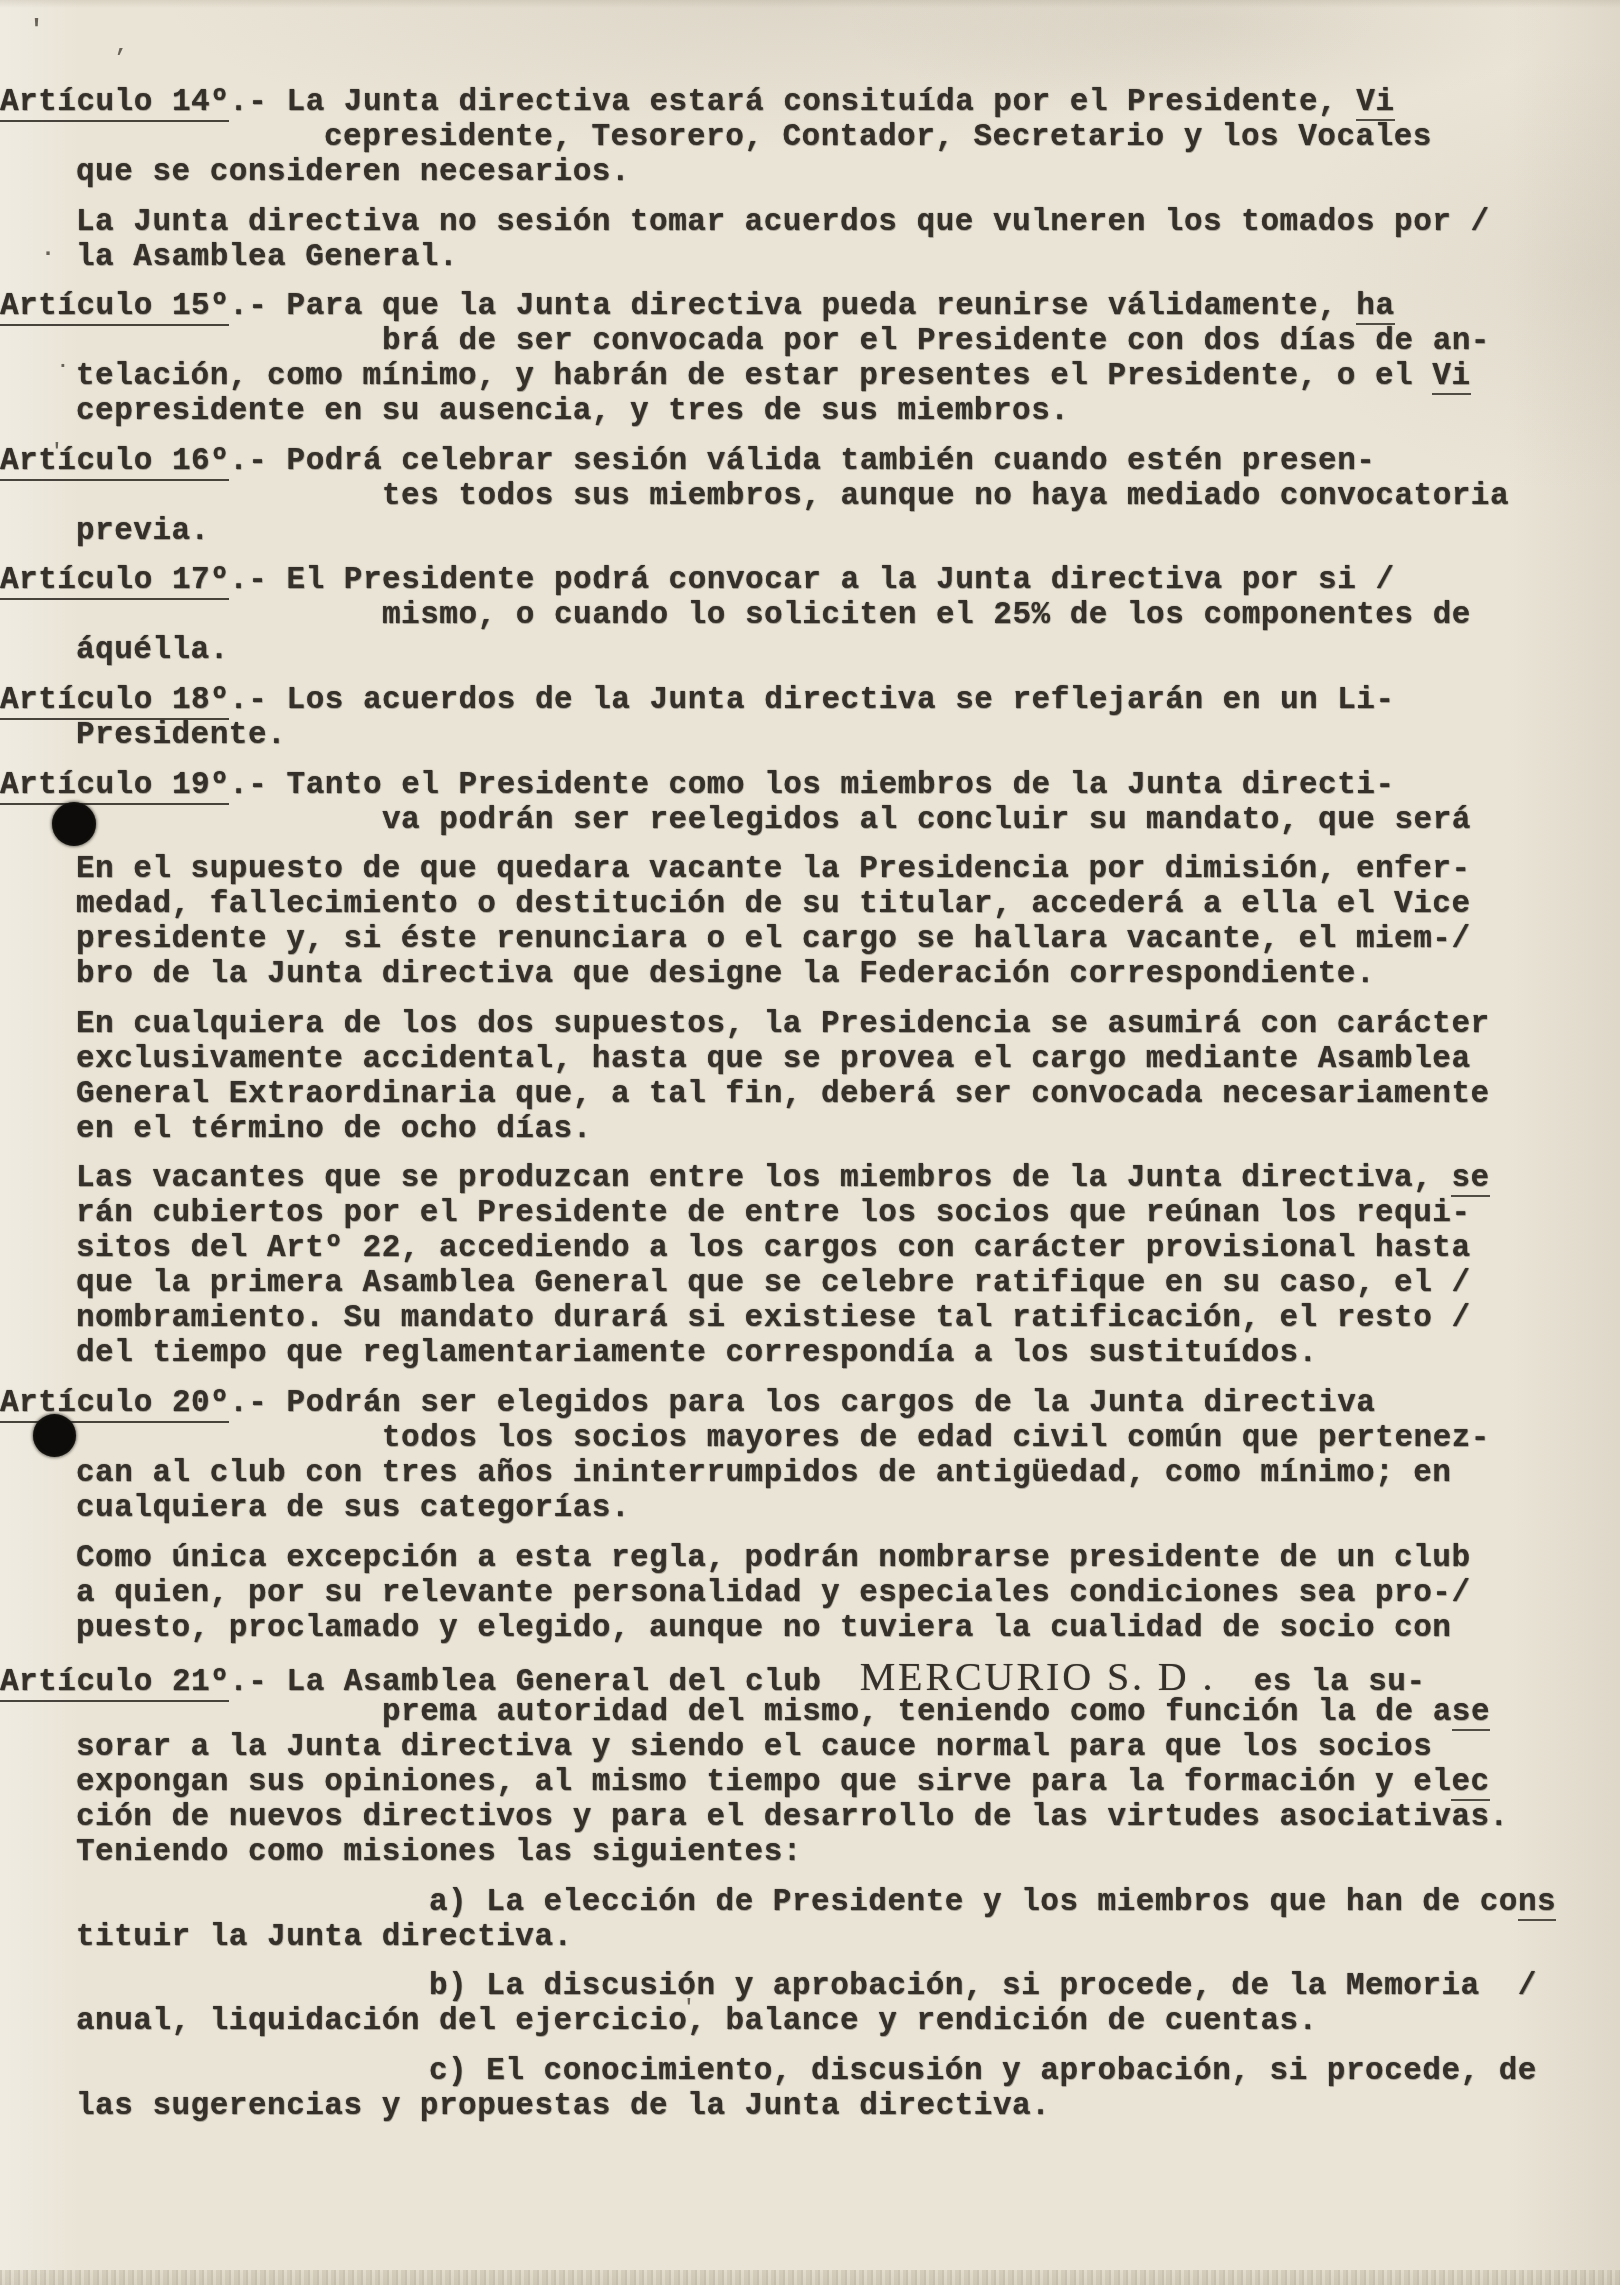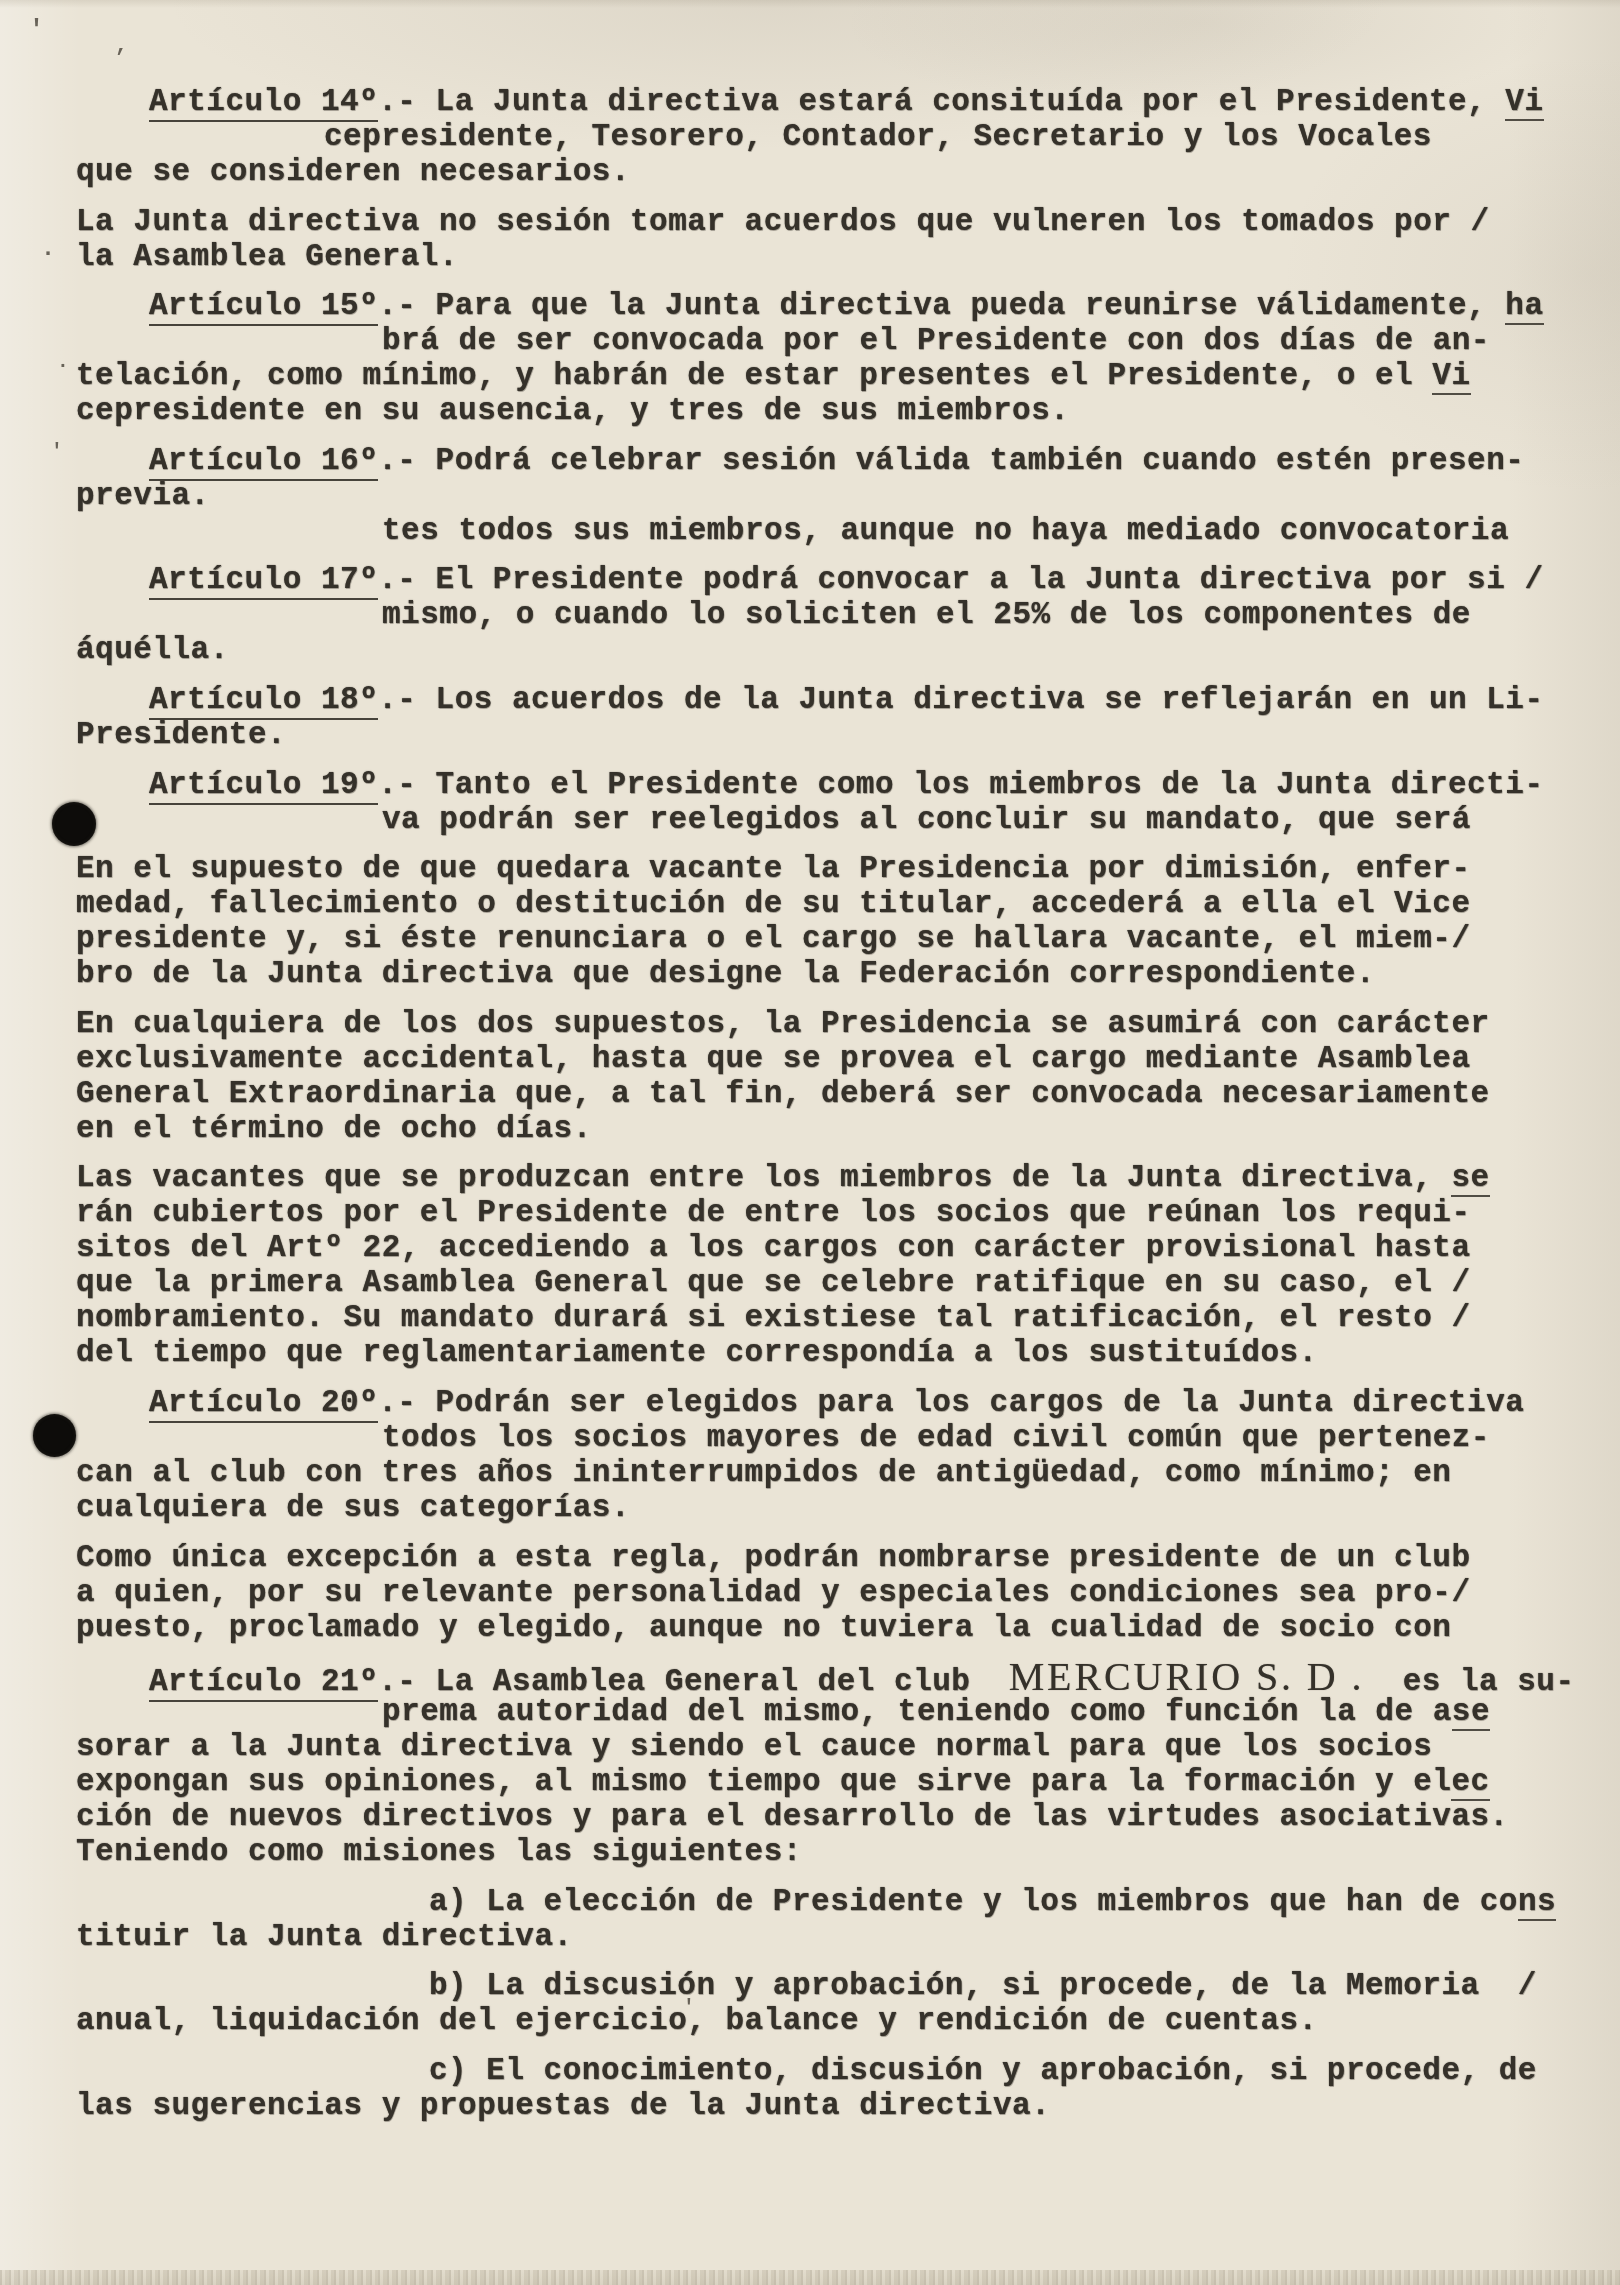--- a/index.html
+++ b/index.html
@@ -23,21 +23,21 @@
   }
   .block{margin-top:14.6px;}
   .block:first-child{margin-top:0;}
   .line{
     height:35px;line-height:35px;
     white-space:pre;
     text-shadow:0 0 1.2px rgba(52,48,40,0.75), 0.6px 0.6px 0 rgba(52,48,40,0.30);
     letter-spacing:0.5px;
   }
   .ind-flush{padding-left:76px;}
-  .ind-head{padding-left:103px;margin-left:46px;}
+  .ind-head{}
   .ind-hang{padding-left:382px;}
   .ind-hang14{padding-left:324px;}
   .ind-item{padding-left:410px;margin-left:19px;}
   .hu{border-bottom:2.9px solid rgba(48,44,37,0.88);padding-bottom:1px;}
   .u{border-bottom:2px solid rgba(48,44,37,0.82);}
   .ins{
     font-family:"Liberation Serif","DejaVu Serif",serif;
     font-weight:400;font-size:40px;letter-spacing:2.9px;
     text-shadow:0 0 1px rgba(52,48,40,0.6);
   }
@@ -79,22 +79,22 @@
         <div class="line ind-flush">la Asamblea General.</div>
       </div>
       <div class="block">
         <div class="line ind-head"><span class="hu">Artículo 15º</span>.- Para que la Junta directiva pueda reunirse válidamente, <span class="u">ha</span></div>
         <div class="line ind-hang">brá de ser convocada por el Presidente con dos días de an-</div>
         <div class="line ind-flush">telación, como mínimo, y habrán de estar presentes el Presidente, o el <span class="u">Vi</span></div>
         <div class="line ind-flush">cepresidente en su ausencia, y tres de sus miembros.</div>
       </div>
       <div class="block">
         <div class="line ind-head"><span class="hu">Artículo 16º</span>.- Podrá celebrar sesión válida también cuando estén presen-</div>
+        <div class="line ind-hang">tes todos sus miembros, aunque no haya mediado convocatoria</div>
         <div class="line ind-flush">previa.</div>
-        <div class="line ind-hang">tes todos sus miembros, aunque no haya mediado convocatoria</div>
       </div>
       <div class="block">
         <div class="line ind-head"><span class="hu">Artículo 17º</span>.- El Presidente podrá convocar a la Junta directiva por si /</div>
         <div class="line ind-hang">mismo, o cuando lo soliciten el 25% de los componentes de</div>
         <div class="line ind-flush">áquélla.</div>
       </div>
       <div class="block">
         <div class="line ind-head"><span class="hu">Artículo 18º</span>.- Los acuerdos de la Junta directiva se reflejarán en un Li-</div>
         <div class="line ind-flush">Presidente.</div>
       </div>

